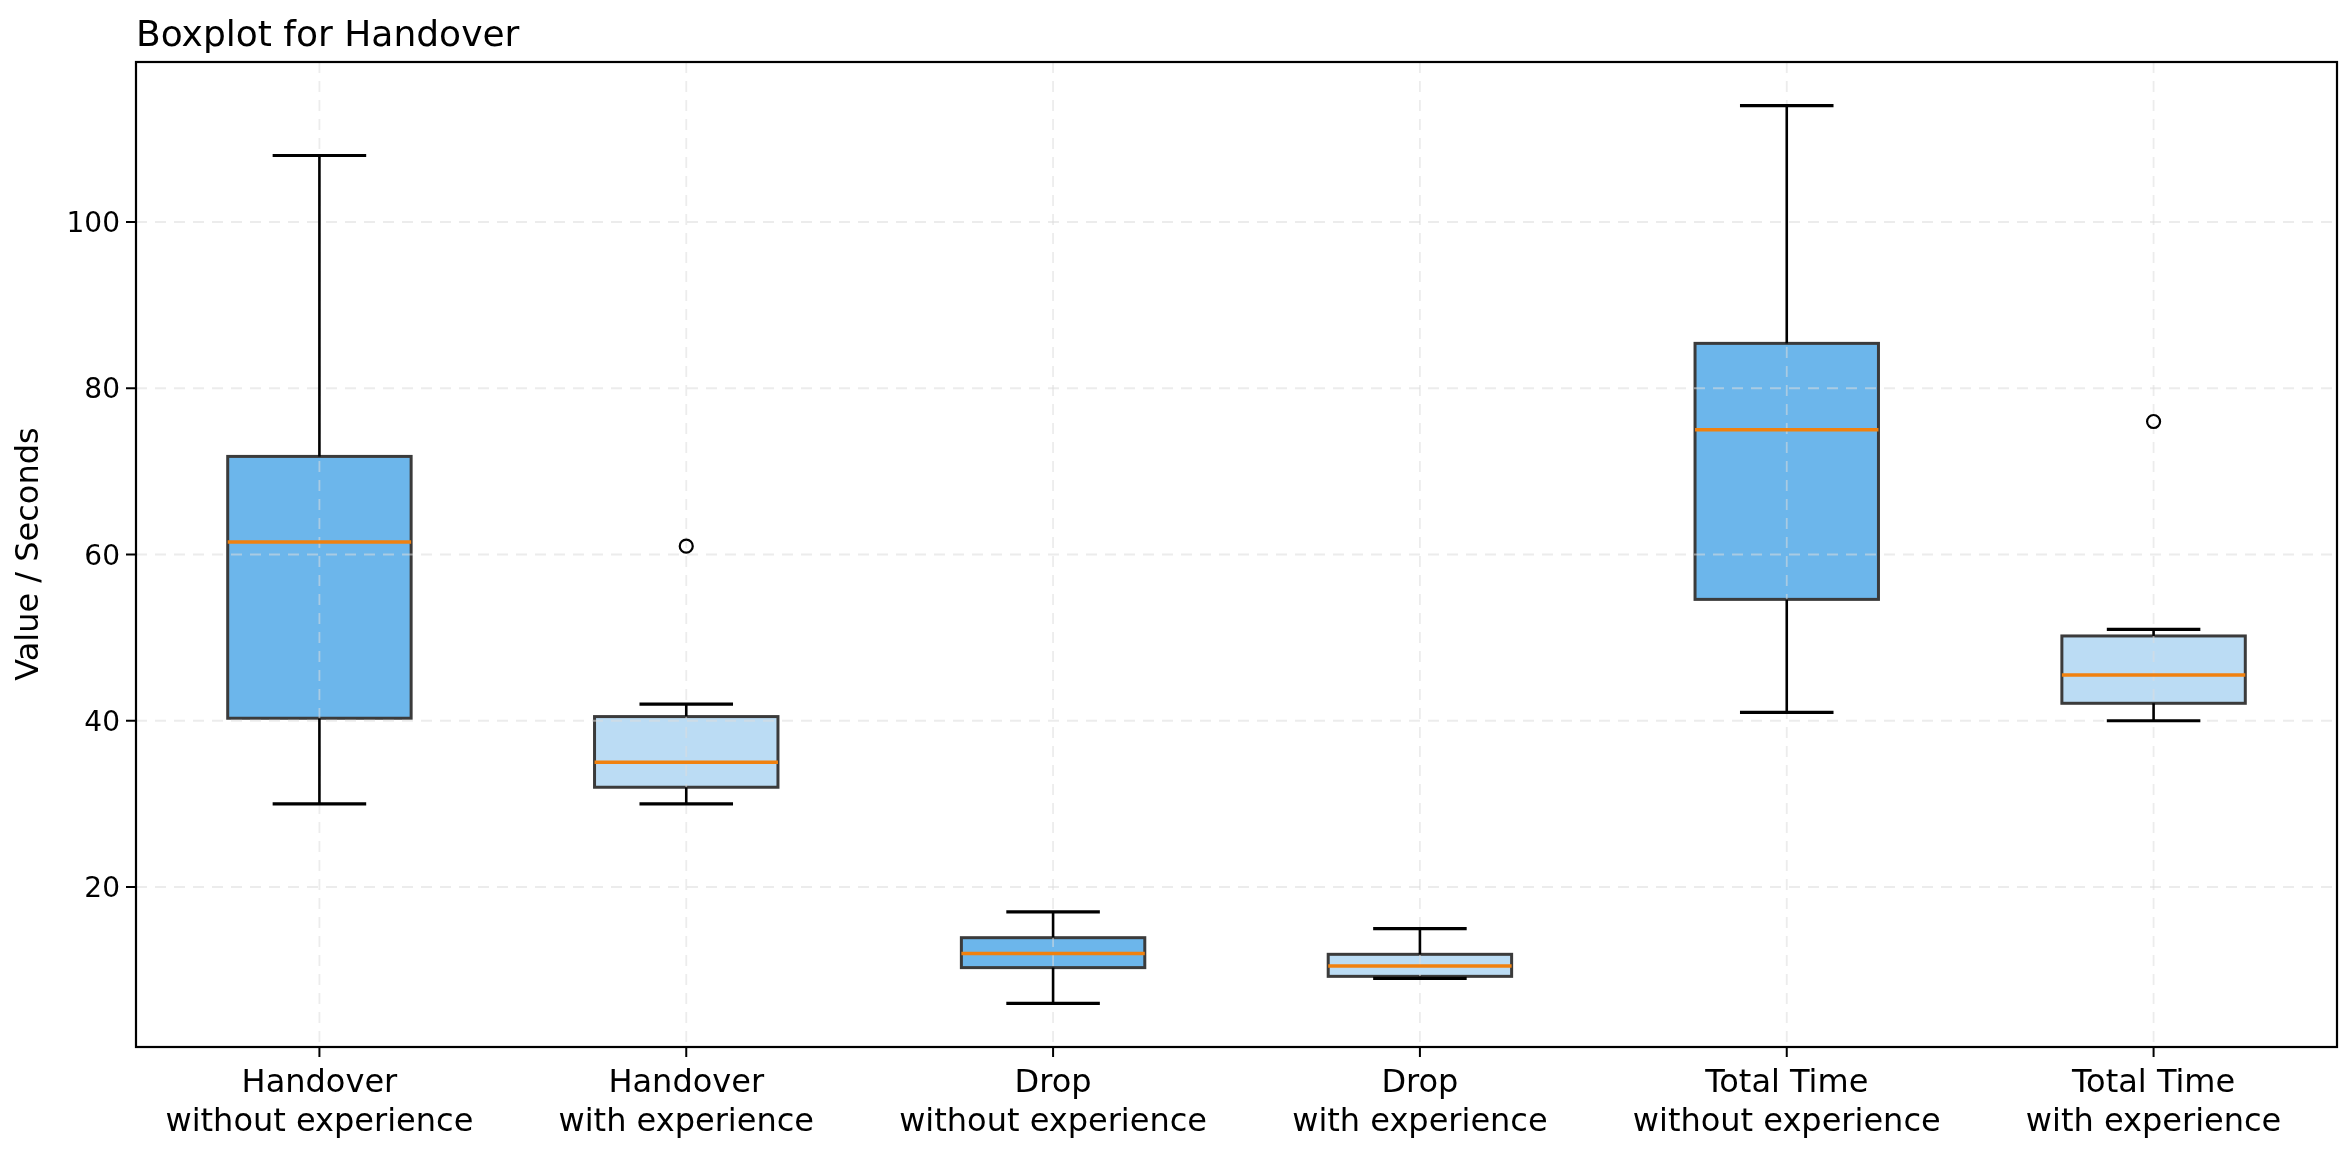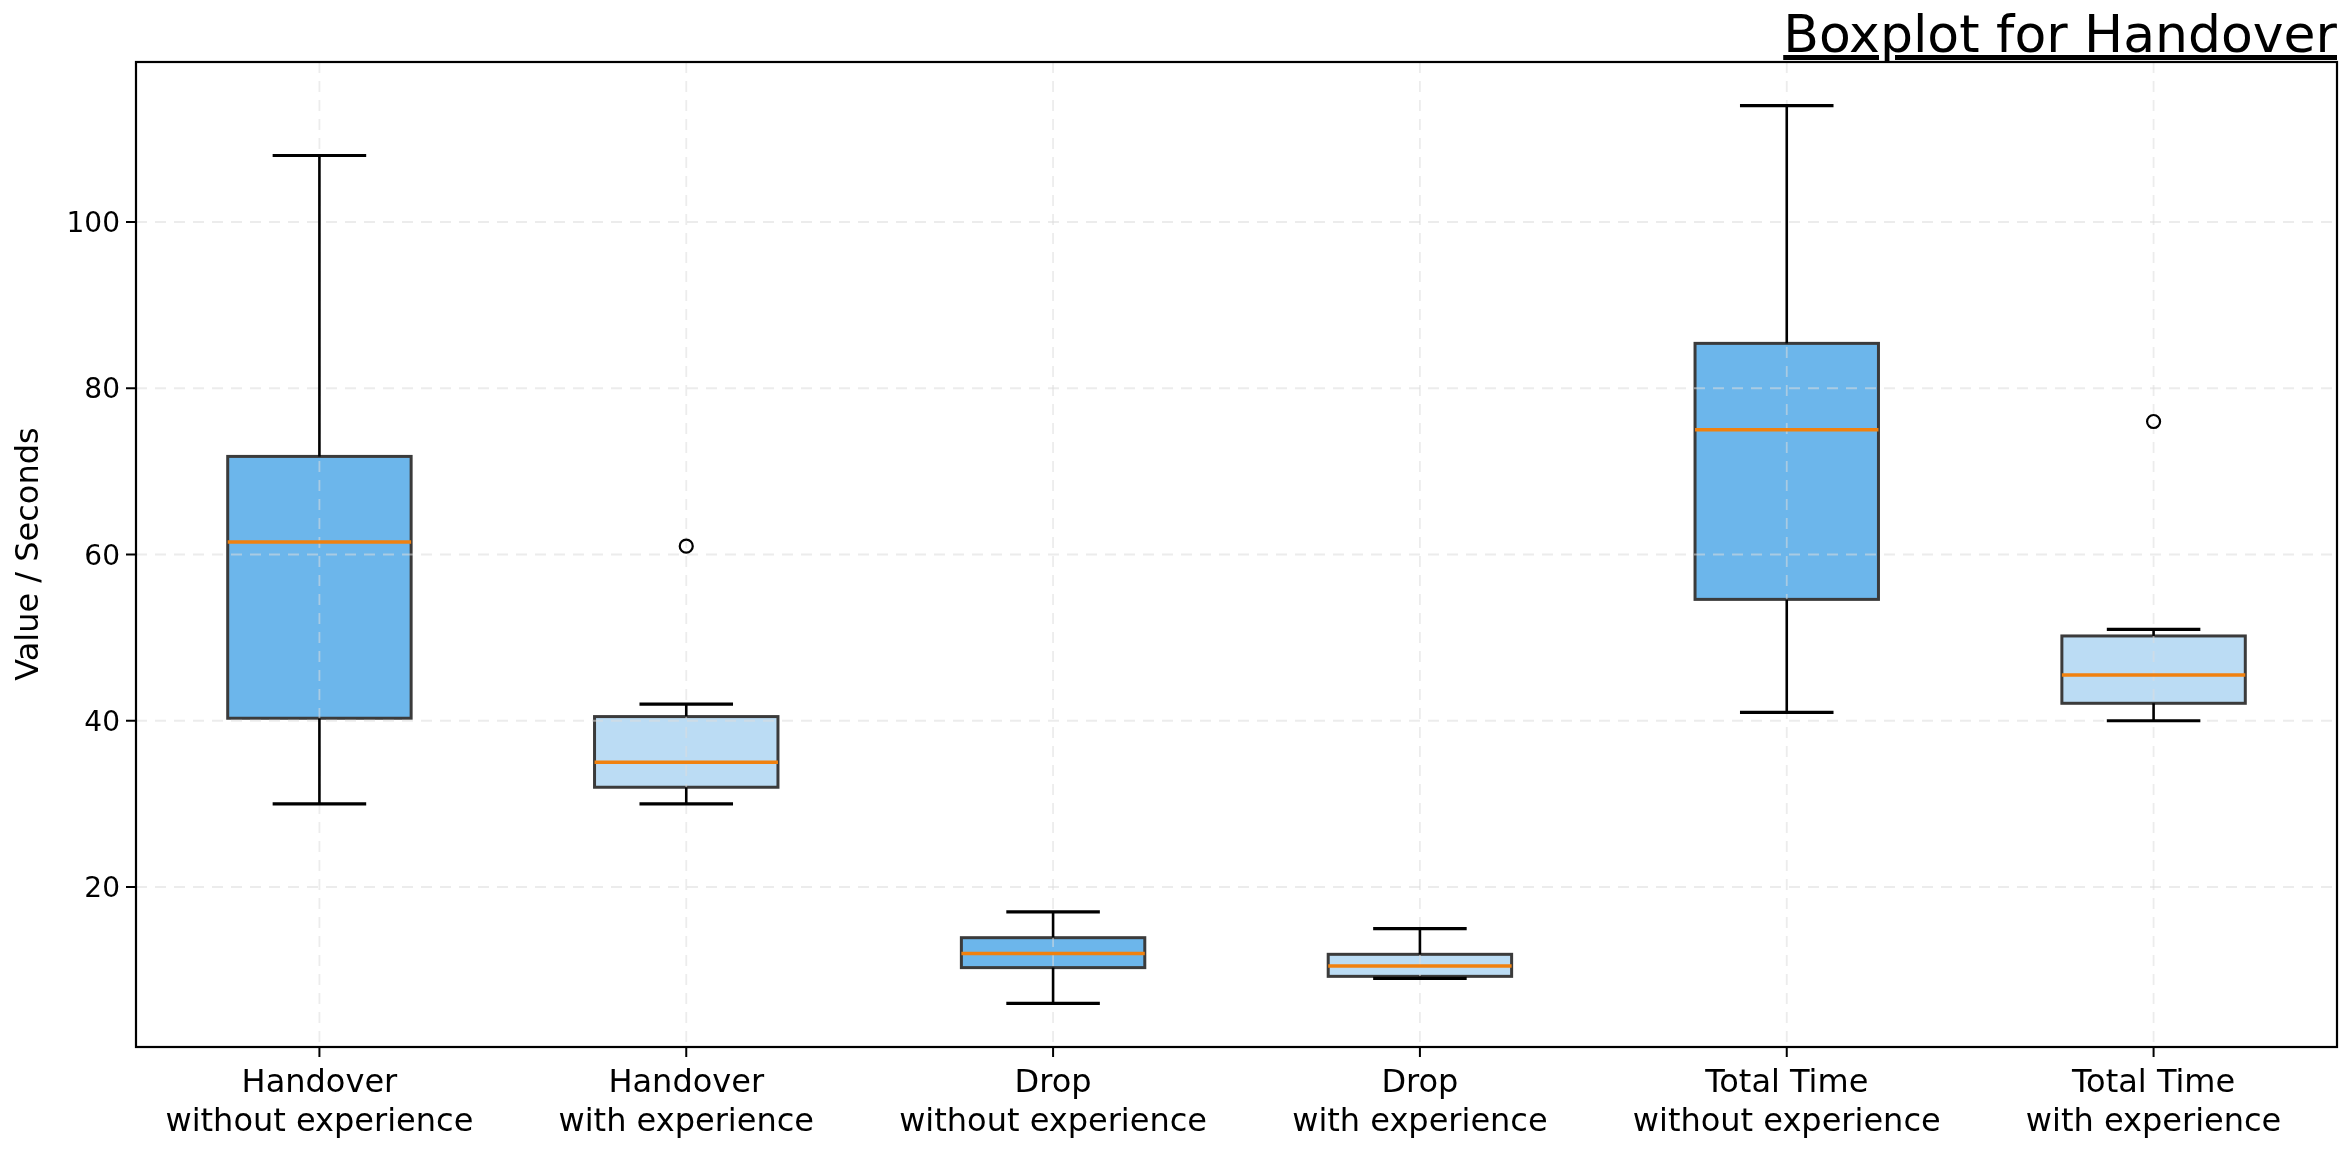--- a/index.html
+++ b/index.html
@@ -8,25 +8,24 @@
     width: 2351px;
     height: 1157px;
     background: #ffffff;
     font-family: "DejaVu Sans", sans-serif;
     overflow: hidden;
   }
   .fig svg { position: absolute; left: 0; top: 0; }
   .title {
     position: absolute;
     left: 136px; top: 14px; width: 2201px;
-    text-align: right;
-    font-size: 52px; line-height: 40px;
+    text-align: left;
+    font-size: 36px; line-height: 40px;
     color: #000000;
     white-space: nowrap;
-    text-decoration: underline;
   }
   .ylabel {
     position: absolute;
     left: 27px; top: 554px;
     transform: translate(-50%, -50%) rotate(-90deg);
     font-size: 32px; line-height: 32px;
     color: #000000;
     white-space: nowrap;
   }
 </style>

